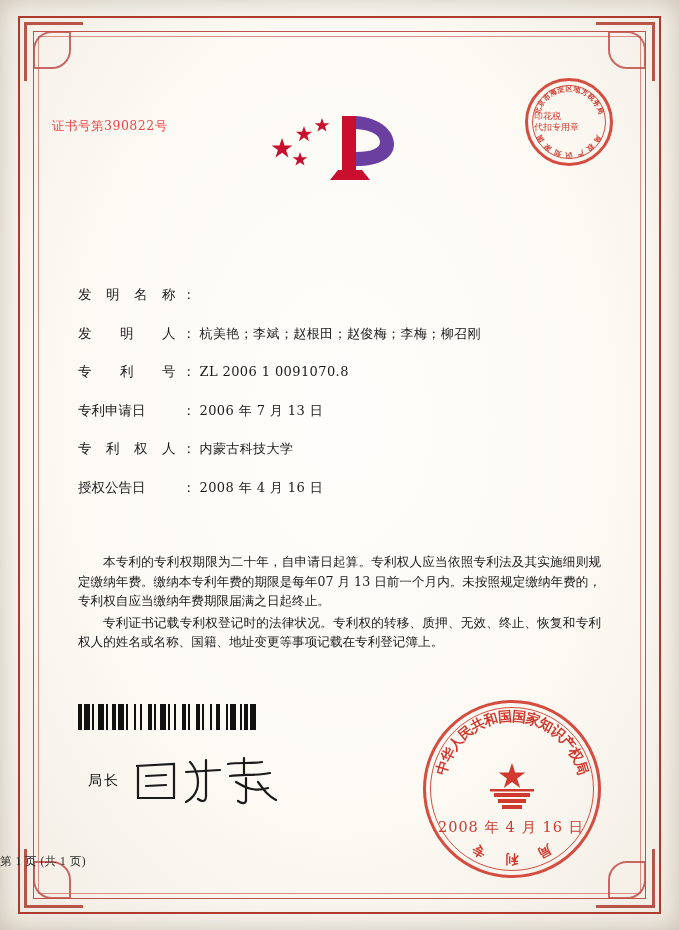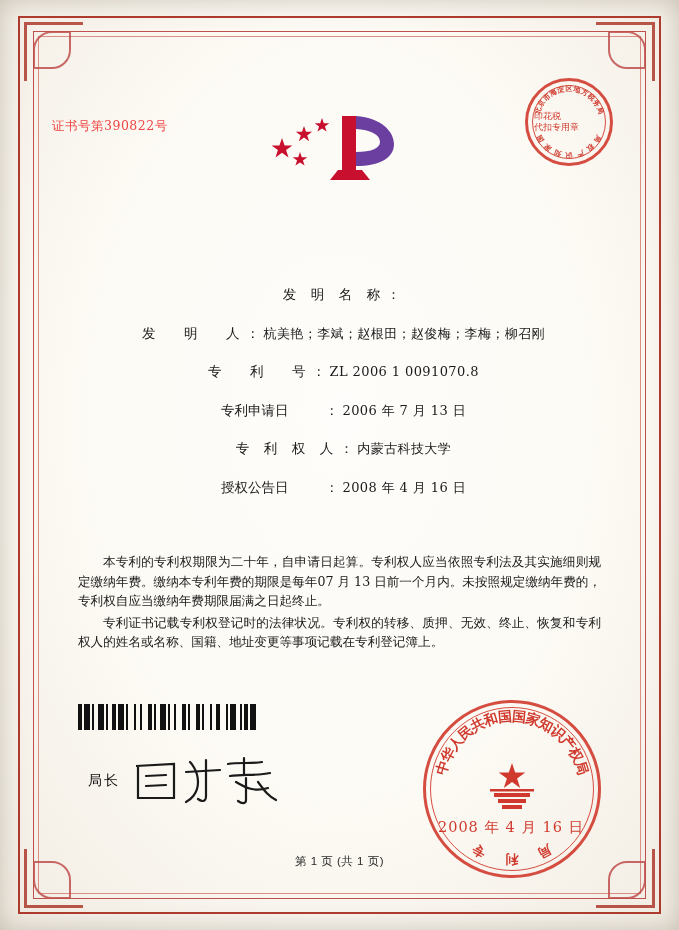--- a/index.html
+++ b/index.html
@@ -109,21 +109,20 @@
     position: absolute;
     left: 78px;
     top: 286px;
     right: 70px;
   }
   .field-row {
     display: flex;
     align-items: baseline;
     margin-bottom: 20.5px;
     font-family: "DejaVu Serif", "Liberation Serif", serif;
-    justify-content: center;
   }
   .field-label {
     width: 104px;
     flex: 0 0 104px;
     font-size: 13.5px;
     color: #1a1a1a;
     letter-spacing: 0.5px;
     display: flex;
     justify-content: space-between;
   }
@@ -263,22 +262,21 @@
     font-family: "DejaVu Serif", "Liberation Serif", serif;
     font-size: 14.5px;
     letter-spacing: 1px;
   }
 
   
   .page-footer {
     position: absolute;
     left: 0; right: 0;
     top: 854px;
-    text-align: center;
-    font-family: Liberation Sans, sans-serif;
+    font-family: Liberation Serif, serif;
     font-size: 11.5px;
     color: #2a2a2a;
     letter-spacing: 0.5px;
   }
 </style>
 </head>
 <body>
 
 <div id="page">
 

